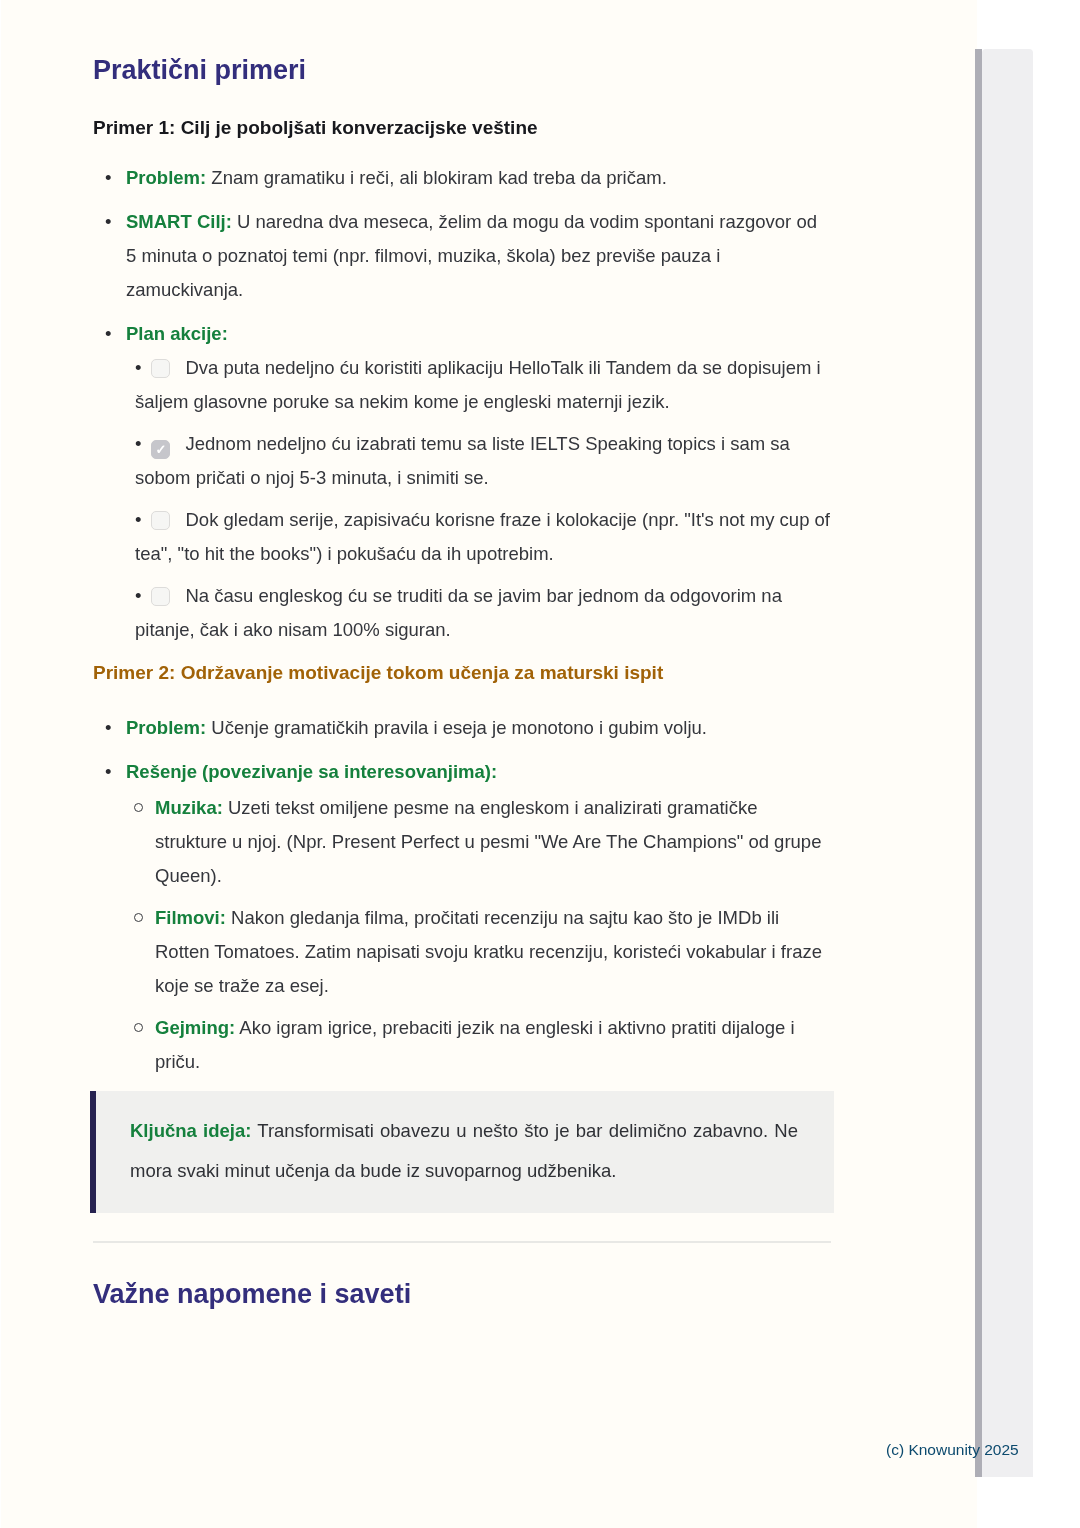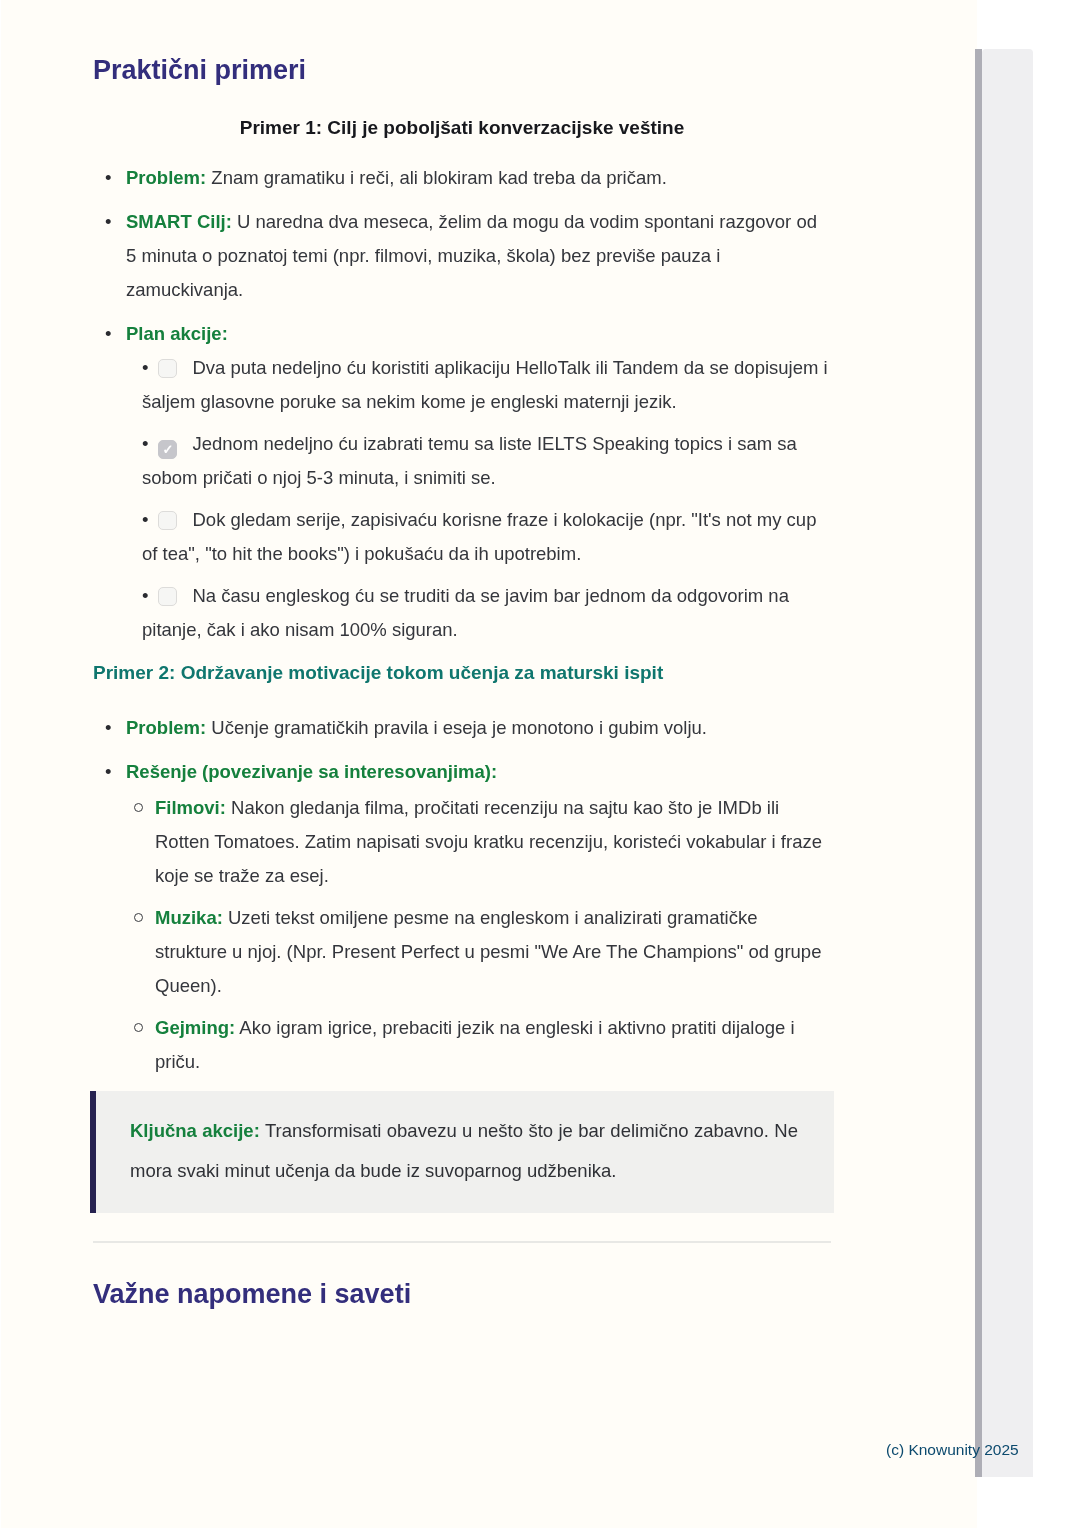--- a/index.html
+++ b/index.html
@@ -2,29 +2,29 @@
 <html><head>
 <meta charset="utf-8">
 <style>
   * { margin:0; padding:0; box-sizing:border-box; }
   html,body { width:1080px; height:1528px; background:#ffffff; overflow:hidden;
     font-family:"Liberation Sans", sans-serif; }
   .page { position:absolute; left:1px; top:0; width:976px; height:1528px; background:#fffdf8; }
   .content { position:absolute; left:92px; top:0; width:738px; color:#34363c;
     font-size:18.5px; line-height:34px; }
   h1.doc-title { margin-top:55px; font-size:27px; line-height:30px; font-weight:700; color:#332e7c; }
-  h3.sub-head { margin-top:33px; font-size:19px; line-height:20px; font-weight:700; color:#17181d;text-align:center; }
-  h3.sub-head2 { margin-top:16px; font-size:19px; line-height:20px; font-weight:700; color:#0f766e; }
+  h3.sub-head { margin-top:33px; font-size:19px; line-height:20px; font-weight:700; color:#17181d; }
+  h3.sub-head2 { margin-top:16px; font-size:19px; line-height:20px; font-weight:700; color:#a16207; }
   ul.top { list-style:none; margin-top:23px; }
   ul.top2 { list-style:none; margin-top:28px; }
   li.item { position:relative; padding-left:33px; margin-bottom:10px; }
   .b { position:absolute; left:12px; top:0; color:#2a2b30; }
   .lbl { font-weight:700; color:#15803d; }
   .tasks { margin-top:0; }
-  .task { margin-left:16px; margin-bottom:8px; }
+  .task { margin-left:9px; margin-bottom:8px; }
   .tb { color:#2a2b30; margin-right:10px; }
   .checkbox { display:inline-flex; width:19px; height:19px; border-radius:5px;
     background:#f6f6f4; border:1.5px solid #dddcda; vertical-align:-3.5px;
     margin-right:15px; align-items:center; justify-content:center; cursor:pointer; }
   .checkbox.checked { background:#c6c6cb; border-color:#c6c6cb; }
   .checkbox.checked::after { content:"✓"; color:#ffffff; font-size:13px; font-weight:700; line-height:1; }
   ul.sub { list-style:none; padding-left:29px; margin-top:2px; }
   li.sub-item { position:relative; margin-bottom:8px; }
   .sb { position:absolute; left:-21px; top:12px; width:9px; height:9px;
     border:1.5px solid #3a3c41; border-radius:50%; }
@@ -88,40 +88,40 @@
         <span class="b">•</span>
         <span class="lbl">Problem:</span>
         <span>Učenje gramatičkih pravila i eseja je monotono i gubim volju.</span>
       </li>
       <li class="item">
         <span class="b">•</span>
         <span class="lbl">Rešenje (povezivanje sa interesovanjima):</span>
         <ul class="sub">
           <li class="sub-item">
             <span class="sb"></span>
-            <span class="lbl">Filmovi:</span>
-            <span>Nakon gledanja filma, pročitati recenziju na sajtu kao što je IMDb ili Rotten Tomatoes. Zatim napisati svoju kratku recenziju, koristeći vokabular i fraze koje se traže za esej.</span>
+            <span class="lbl">Muzika:</span>
+            <span>Uzeti tekst omiljene pesme na engleskom i analizirati gramatičke strukture u njoj. (Npr. Present Perfect u pesmi "We Are The Champions" od grupe Queen).</span>
           </li>
           <li class="sub-item">
             <span class="sb"></span>
-            <span class="lbl">Muzika:</span>
-            <span>Uzeti tekst omiljene pesme na engleskom i analizirati gramatičke strukture u njoj. (Npr. Present Perfect u pesmi "We Are The Champions" od grupe Queen).</span>
+            <span class="lbl">Filmovi:</span>
+            <span>Nakon gledanja filma, pročitati recenziju na sajtu kao što je IMDb ili Rotten Tomatoes. Zatim napisati svoju kratku recenziju, koristeći vokabular i fraze koje se traže za esej.</span>
           </li>
           <li class="sub-item">
             <span class="sb"></span>
             <span class="lbl">Gejming:</span>
             <span>Ako igram igrice, prebaciti jezik na engleski i aktivno pratiti dijaloge i priču.</span>
           </li>
         </ul>
       </li>
     </ul>
 
     <div class="callout">
       <p>
-        <span class="lbl">Ključna akcije:</span>
+        <span class="lbl">Ključna ideja:</span>
         <span>Transformisati obavezu u nešto što je bar delimično zabavno. Ne mora svaki minut učenja da bude iz suvoparnog udžbenika.</span>
       </p>
     </div>
 
     <hr class="rule">
 
     <h2 class="section-head">Važne napomene i saveti</h2>
 
   </div>
 </div>

